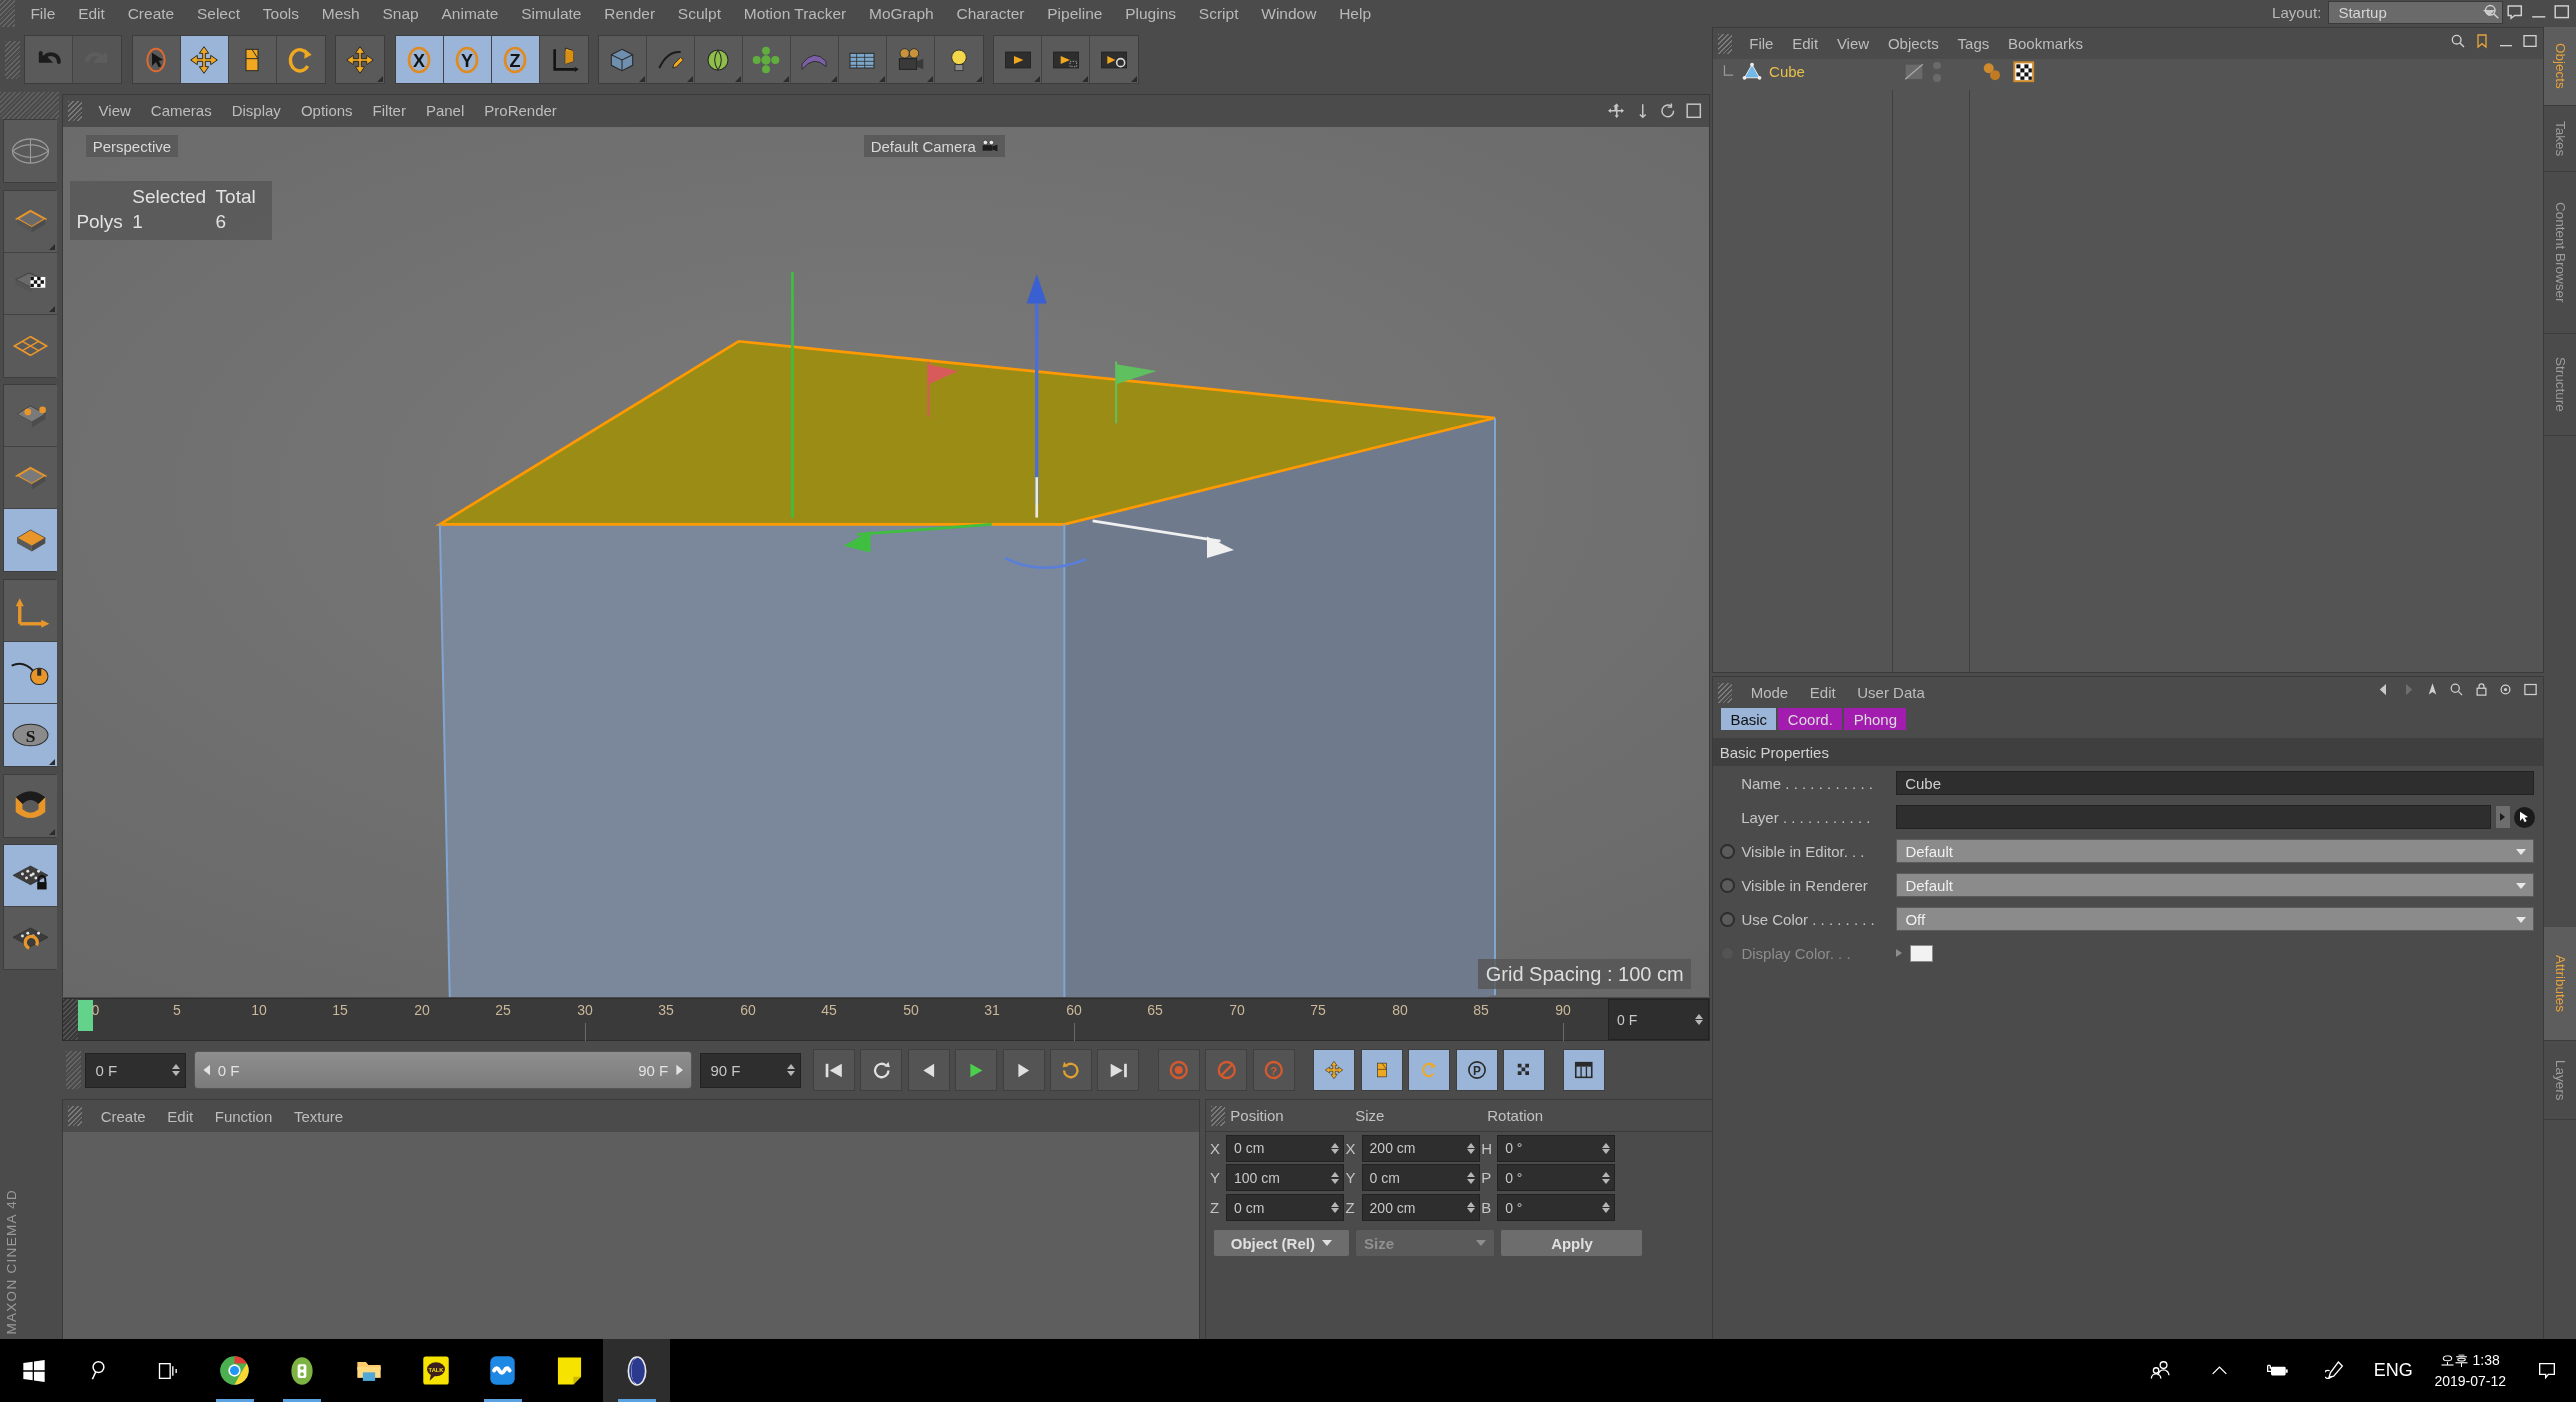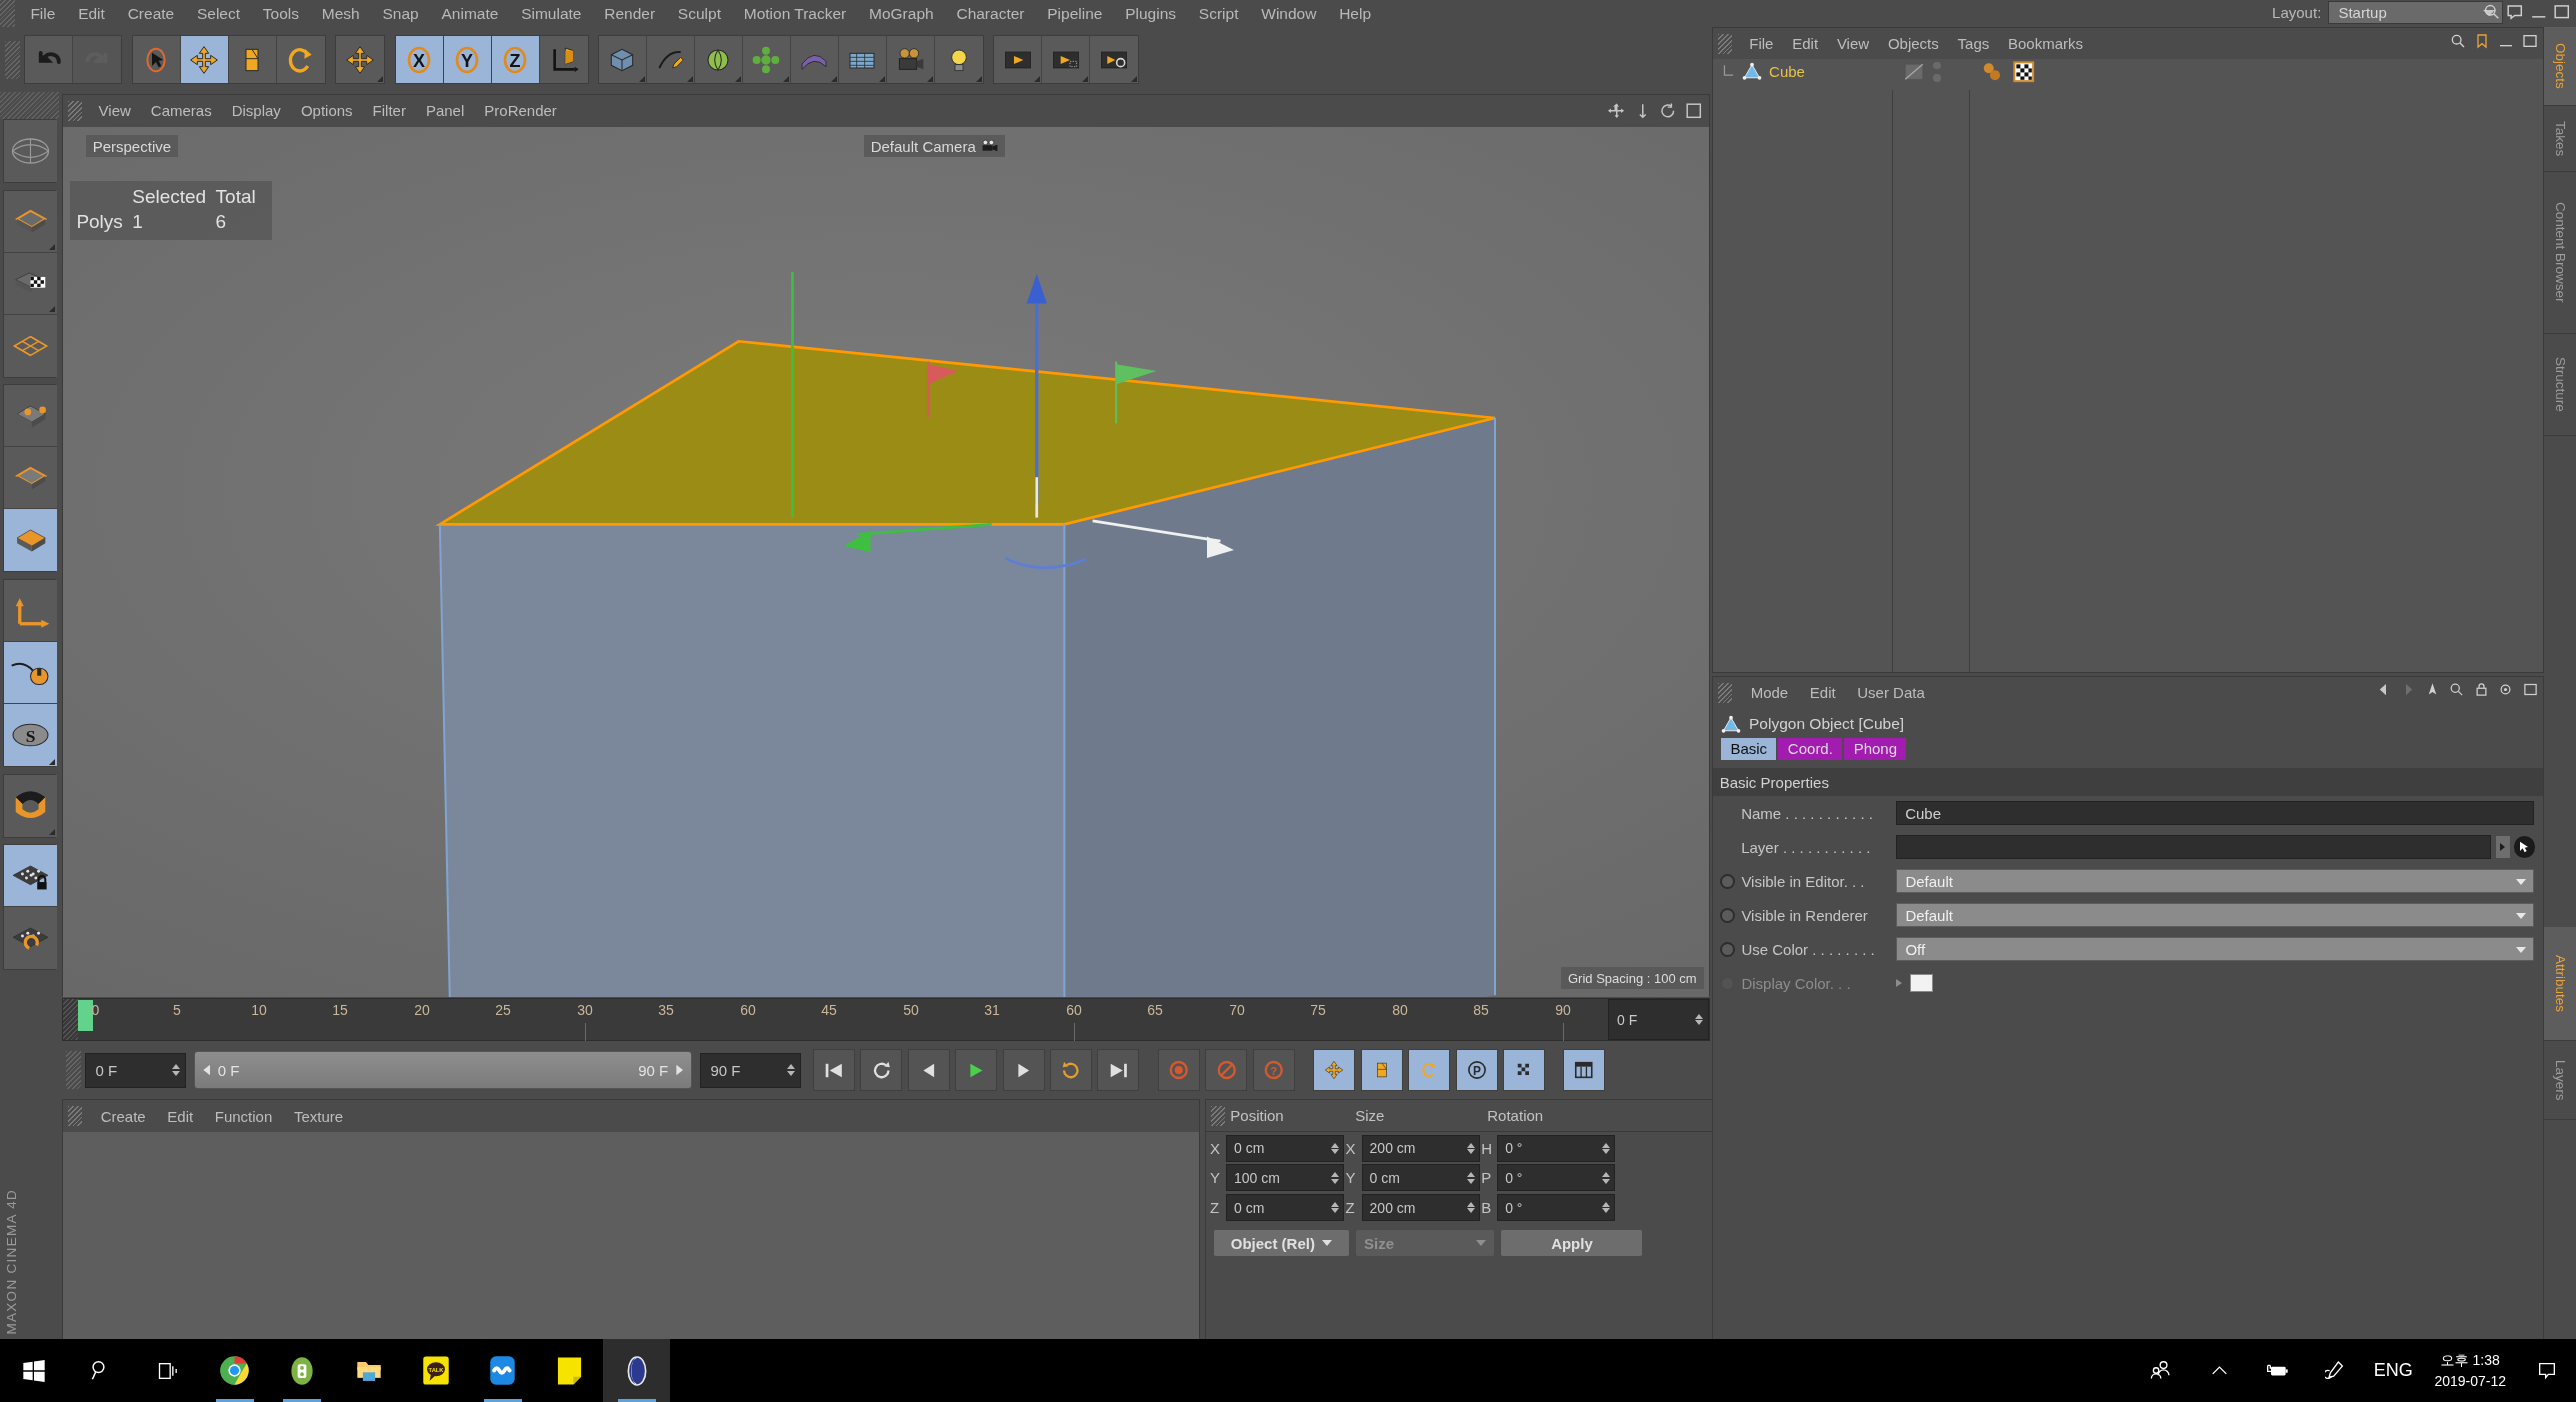--- a/index.html
+++ b/index.html
@@ -49,21 +49,21 @@
   .viewport { position:absolute; left:62px; top:94px; width:1648px; height:902px; background:#6d6d6d; border:0.7px solid #3a3a3a; }
   .vp-menubar { position:absolute; left:0; top:0; width:100%; height:32px; background:#4b4b4b; display:flex; align-items:center; padding-left:5.4px; }
   .vp-menubar .vgrip { width:13.5px; height:20px; background:repeating-linear-gradient(135deg,#7a7a7a 0 1.3px, transparent 1.3px 3.4px); margin-right:6.7px; }
   .vp-menubar .mi { padding:0 10px; font-size:15px; color:#bdbdbd; line-height:32px; }
   .vp-canvas { position:absolute; left:0; top:32px; width:100%; height:870px; overflow:hidden;
       background:radial-gradient(ellipse 120% 110% at 50% 42%, #7b7b7b 0%, #6e6e6e 45%, #5f5f5f 100%); }
   .vp-tag { position:absolute; background:rgba(85,85,85,.78); color:#d9d9d9; font-size:15px; padding:2.7px 6.7px; }
   .hud-box { position:absolute; left:71px; top:184px; background:rgba(85,85,85,.72); padding:4px 6.7px 5.4px 6.7px; color:#e2e2e2; font-size:15px; }
   .hud-box table { border-collapse:collapse; }
   .hud-box td { padding:1.3px 9.4px 1.3px 0; font-size:19px; }
-  .gridspacing { position:absolute; right:5px; bottom:8px; background:rgba(85,85,85,.8); color:#ddd; font-size:13px; padding:3.4px 7.4px; }
+  .gridspacing { position:absolute; right:18px; bottom:8px; background:rgba(85,85,85,.8); color:#ddd; font-size:20px; padding:3.4px 7.4px; }
 
   
   .timeline { position:absolute; left:62px; top:998px; width:1648px; height:43px; background:#383838; border:0.7px solid #2d2d2d; display:flex; }
   .tl-grip { width:15px; background:repeating-linear-gradient(135deg,#6a6a6a 0 1.3px, transparent 1.3px 3.4px); opacity:.55; }
   .tl-ruler { position:relative; flex:1; background:#3a3a3a; }
   .tl-tick { position:absolute; top:2.7px; color:#cbb89a; font-size:14px; transform:translateX(-50%); }
   .tl-line { position:absolute; top:24px; width:0.7px; height:17.5px; background:#6a6a6a; }
   .tl-green { position:absolute; left:0; top:1.3px; width:15px; height:31px; background:#63d38b; }
   .tl-field { width:101px; background:#2e2e2e; border:0.7px solid #232323; color:#c9c9c9; font-size:14px; display:flex; align-items:center; justify-content:space-between; padding:0 5.4px 0 8px; }
   .spin { display:flex; flex-direction:column; gap:1.3px; align-items:center; }
@@ -1003,29 +1003,20 @@
         <svg width="15" height="15" viewBox="0 0 24 24">
             <circle cx="12" cy="12" r="7" fill="none" stroke="#d0d0d0" stroke-width="2"></circle>
             <circle cx="12" cy="12" r="2.5" fill="#d0d0d0"></circle>
           </svg>
         <svg width="15" height="15" viewBox="0 0 24 24">
             <rect x="3" y="4" width="18" height="16" fill="none" stroke="#d0d0d0" stroke-width="2"></rect>
           </svg>
       </div>
     </div>
 
-    <div class="attr-title">
-      <svg width="20" height="19" viewBox="0 0 32 30">
-        <path d="M16 4 L28 25 L4 25 Z" fill="#72b8e8" stroke="#e8e8e8" stroke-width="1.6"></path>
-        <circle cx="16" cy="4" r="3" fill="#f0f0f0"></circle>
-          <circle cx="28" cy="25" r="3" fill="#f0f0f0"></circle>
-          <circle cx="4" cy="25" r="3" fill="#f0f0f0"></circle>
-      </svg>
-      <span>Polygon Object [Cube]</span>
-    </div>
 
     <div class="attr-tabs" id="attr-tabs">
         <div class="attr-tab sel">Basic</div>
         <div class="attr-tab">Coord.</div>
         <div class="attr-tab">Phong</div>
       </div>
 
     <div class="sect-hdr">Basic Properties</div>
 
     <div id="attr-props">

